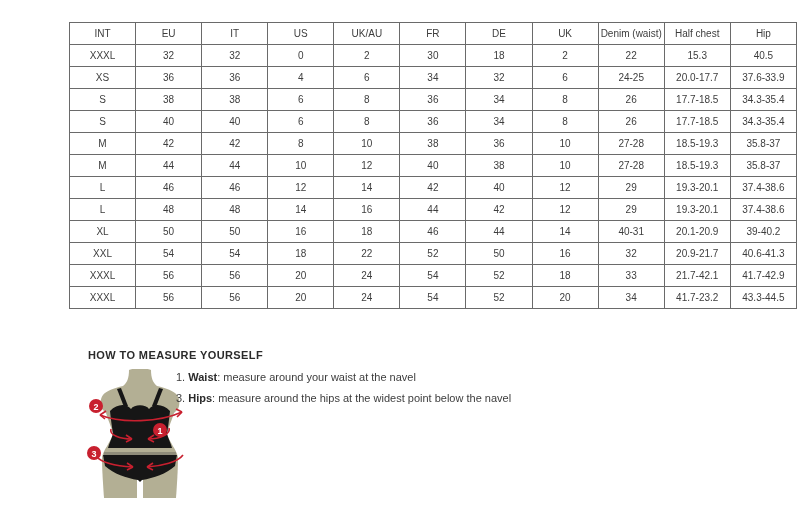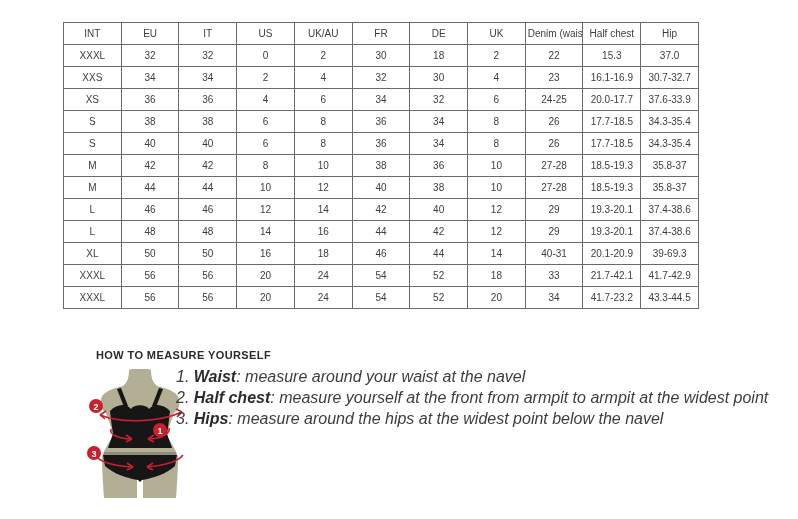--- a/index.html
+++ b/index.html
@@ -12,64 +12,63 @@
     position: relative;
     width: 798px;
     height: 519px;
     background: #ffffff;
     overflow: hidden;
   }
 
   
   table.size-chart {
     position: absolute;
-    left: 63px;
+    left: 69px;
     top: 22px;
-    width: 636px;
+    width: 728px;
     border-collapse: collapse;
     table-layout: fixed;
   }
   table.size-chart th,
   table.size-chart td {
     border: 1px solid #6a6a6a;
     height: 21px;
     padding: 0 2px;
     font-size: 10px;
     font-weight: 400;
     color: #3d3d3d;
     text-align: center;
     vertical-align: middle;
     white-space: nowrap;
     overflow: hidden;
   }
 
   
   .measure-title {
     position: absolute;
-    left: 76px;
+    left: 68px;
     top: 349px;
     font-size: 11px;
     font-weight: 700;
     letter-spacing: 0.4px;
     color: #2b2b2b;
     padding-left: 20px;
   }
   .instructions {
     position: absolute;
     left: 176px;
     top: 371px;
     width: 460px;
   }
   .instruction-item {
-    font-size: 16px;
+    font-size: 11px;
     line-height: 12px;
     color: #3d3d3d;
     margin-bottom: 9px;
     white-space: nowrap;
-    font-style: italic;
   }
   .instruction-item b { color: #2b2b2b; }
 
   .figure-wrap {
     position: absolute;
     left: 84px;
     top: 369px;
     width: 112px;
     height: 130px;
   }
@@ -100,34 +99,21 @@
           <td>XXXL</td>
           <td>32</td>
           <td>32</td>
           <td>0</td>
           <td>2</td>
           <td>30</td>
           <td>18</td>
           <td>2</td>
           <td>22</td>
           <td>15.3</td>
-          <td>37.0</td>
-        </tr>
-        <tr>
-          <td>XXS</td>
-          <td>34</td>
-          <td>34</td>
-          <td>2</td>
-          <td>4</td>
-          <td>32</td>
-          <td>30</td>
-          <td>4</td>
-          <td>23</td>
-          <td>16.1-16.9</td>
-          <td>30.7-32.7</td>
+          <td>40.5</td>
         </tr>
         <tr>
           <td>XS</td>
           <td>36</td>
           <td>36</td>
           <td>4</td>
           <td>6</td>
           <td>34</td>
           <td>32</td>
           <td>6</td>
@@ -217,21 +203,34 @@
           <td>XL</td>
           <td>50</td>
           <td>50</td>
           <td>16</td>
           <td>18</td>
           <td>46</td>
           <td>44</td>
           <td>14</td>
           <td>40-31</td>
           <td>20.1-20.9</td>
-          <td>39-69.3</td>
+          <td>39-40.2</td>
+        </tr>
+        <tr>
+          <td>XXL</td>
+          <td>54</td>
+          <td>54</td>
+          <td>18</td>
+          <td>22</td>
+          <td>52</td>
+          <td>50</td>
+          <td>16</td>
+          <td>32</td>
+          <td>20.9-21.7</td>
+          <td>40.6-41.3</td>
         </tr>
         <tr>
           <td>XXXL</td>
           <td>56</td>
           <td>56</td>
           <td>20</td>
           <td>24</td>
           <td>54</td>
           <td>52</td>
           <td>18</td>
@@ -315,17 +314,16 @@
         <circle cx="76" cy="61" r="7" fill="#c8202f"></circle>
         <text x="76" y="64.5" fill="#ffffff">1</text>
         <circle cx="10" cy="84" r="7" fill="#c8202f"></circle>
         <text x="10" y="87.5" fill="#ffffff">3</text>
       </g>
     </svg>
   </div>
 
   <div class="instructions">
       <div class="instruction-item"><span>1.</span> <b>Waist</b><span>: measure around your waist at the navel</span></div>
-      <div class="instruction-item"><span>2.</span> <b>Half chest</b><span>: measure yourself at the front from armpit to armpit at the widest point</span></div>
       <div class="instruction-item"><span>3.</span> <b>Hips</b><span>: measure around the hips at the widest point below the navel</span></div>
     </div>
 
 </div>
 
 </body></html>

